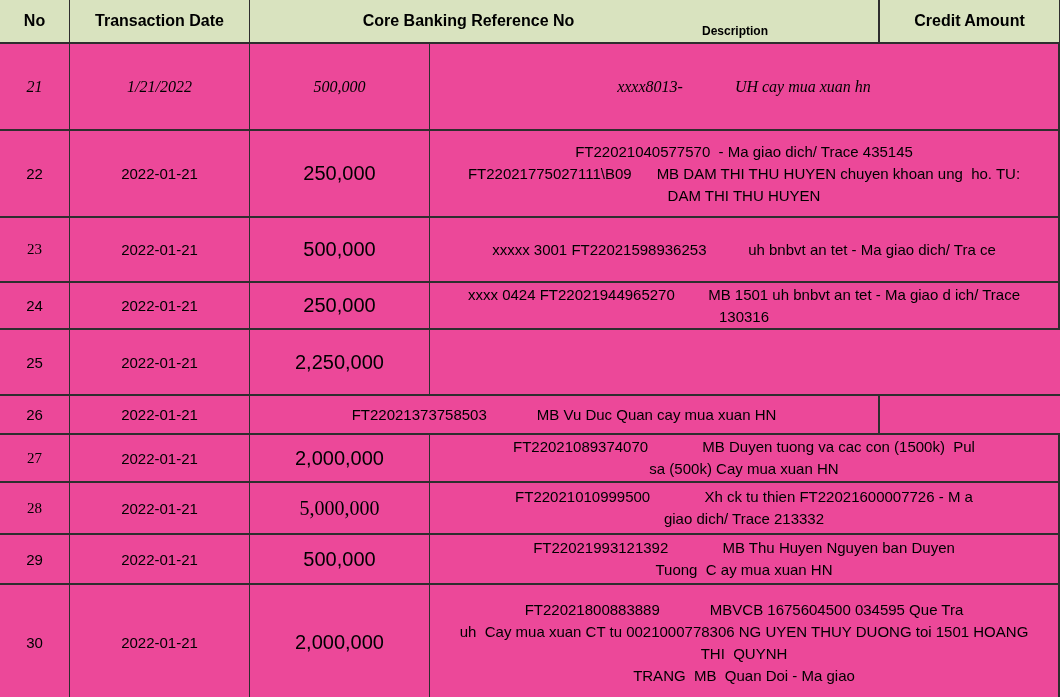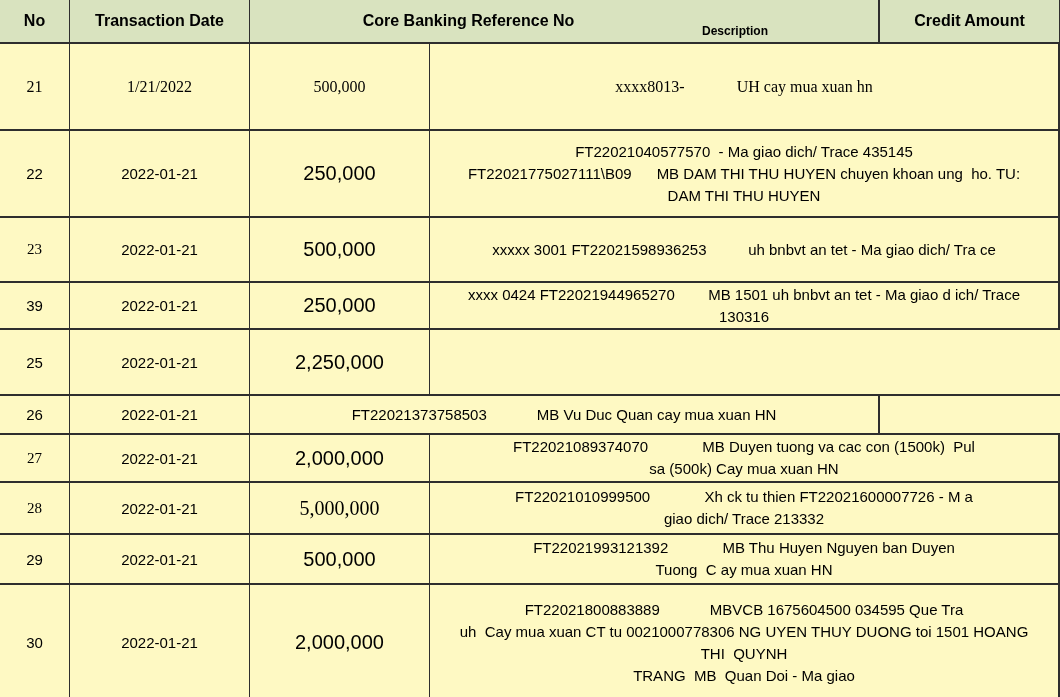--- a/index.html
+++ b/index.html
@@ -1,18 +1,18 @@
 <!DOCTYPE html>
 <html><head>
 <meta charset="utf-8">
 <style>
   html,body { margin:0; padding:0; background:#ffffff; }
   .sheet {
     width:1060px; height:697px;
-    background:#fef9c3;
+    background:#ec4899;
     color:#000000;
     font-family:"Liberation Sans", sans-serif;
     overflow:hidden;
   }
   .row {
     display:flex;
     box-sizing:border-box;
     border-bottom:2px solid #2e2e2e;
     width:1060px;
   }
@@ -40,21 +40,21 @@
   .ref-head .cbrn {
     position:absolute; left:0; top:0; width:437px; height:100%;
     display:flex; align-items:center; justify-content:center;
     font-size:16px; font-weight:bold;
   }
   .ref-head .desc {
     position:absolute; left:452px; top:20px;
     font-size:12px; font-weight:bold;
   }
   .serif { font-family:"Liberation Serif", serif; }
-  .serif-lg { font-family:"Liberation Serif", serif; font-size:16px; }
+  .serif-lg { font-family:"Liberation Serif", serif; font-size:16px;font-style:italic; }
 </style>
 </head>
 <body>
 
 <div class="sheet">
 
   <div class="row header-row">
     <div class="cell c-no">No</div>
     <div class="cell c-date">Transaction Date</div>
     <div class="cell c-ref ref-head">
@@ -81,21 +81,21 @@
   </div>
 
   <div class="row" style="height:65px">
     <div class="cell c-no serif">23</div>
     <div class="cell c-date">2022-01-21</div>
     <div class="cell c-amount">500,000</div>
     <div class="cell c-ref">xxxxx 3001 FT22021598936253          uh bnbvt an tet - Ma giao dich/ Tra ce</div>
   </div>
 
   <div class="row" style="height:47px">
-    <div class="cell c-no">39</div>
+    <div class="cell c-no">24</div>
     <div class="cell c-date">2022-01-21</div>
     <div class="cell c-amount">250,000</div>
     <div class="cell c-ref">xxxx 0424 FT22021944965270        MB 1501 uh bnbvt an tet - Ma giao d ich/ Trace
 130316</div>
   </div>
 
   <div class="row" style="height:66px">
     <div class="cell c-no">25</div>
     <div class="cell c-date">2022-01-21</div>
     <div class="cell c-amount">2,250,000</div>

